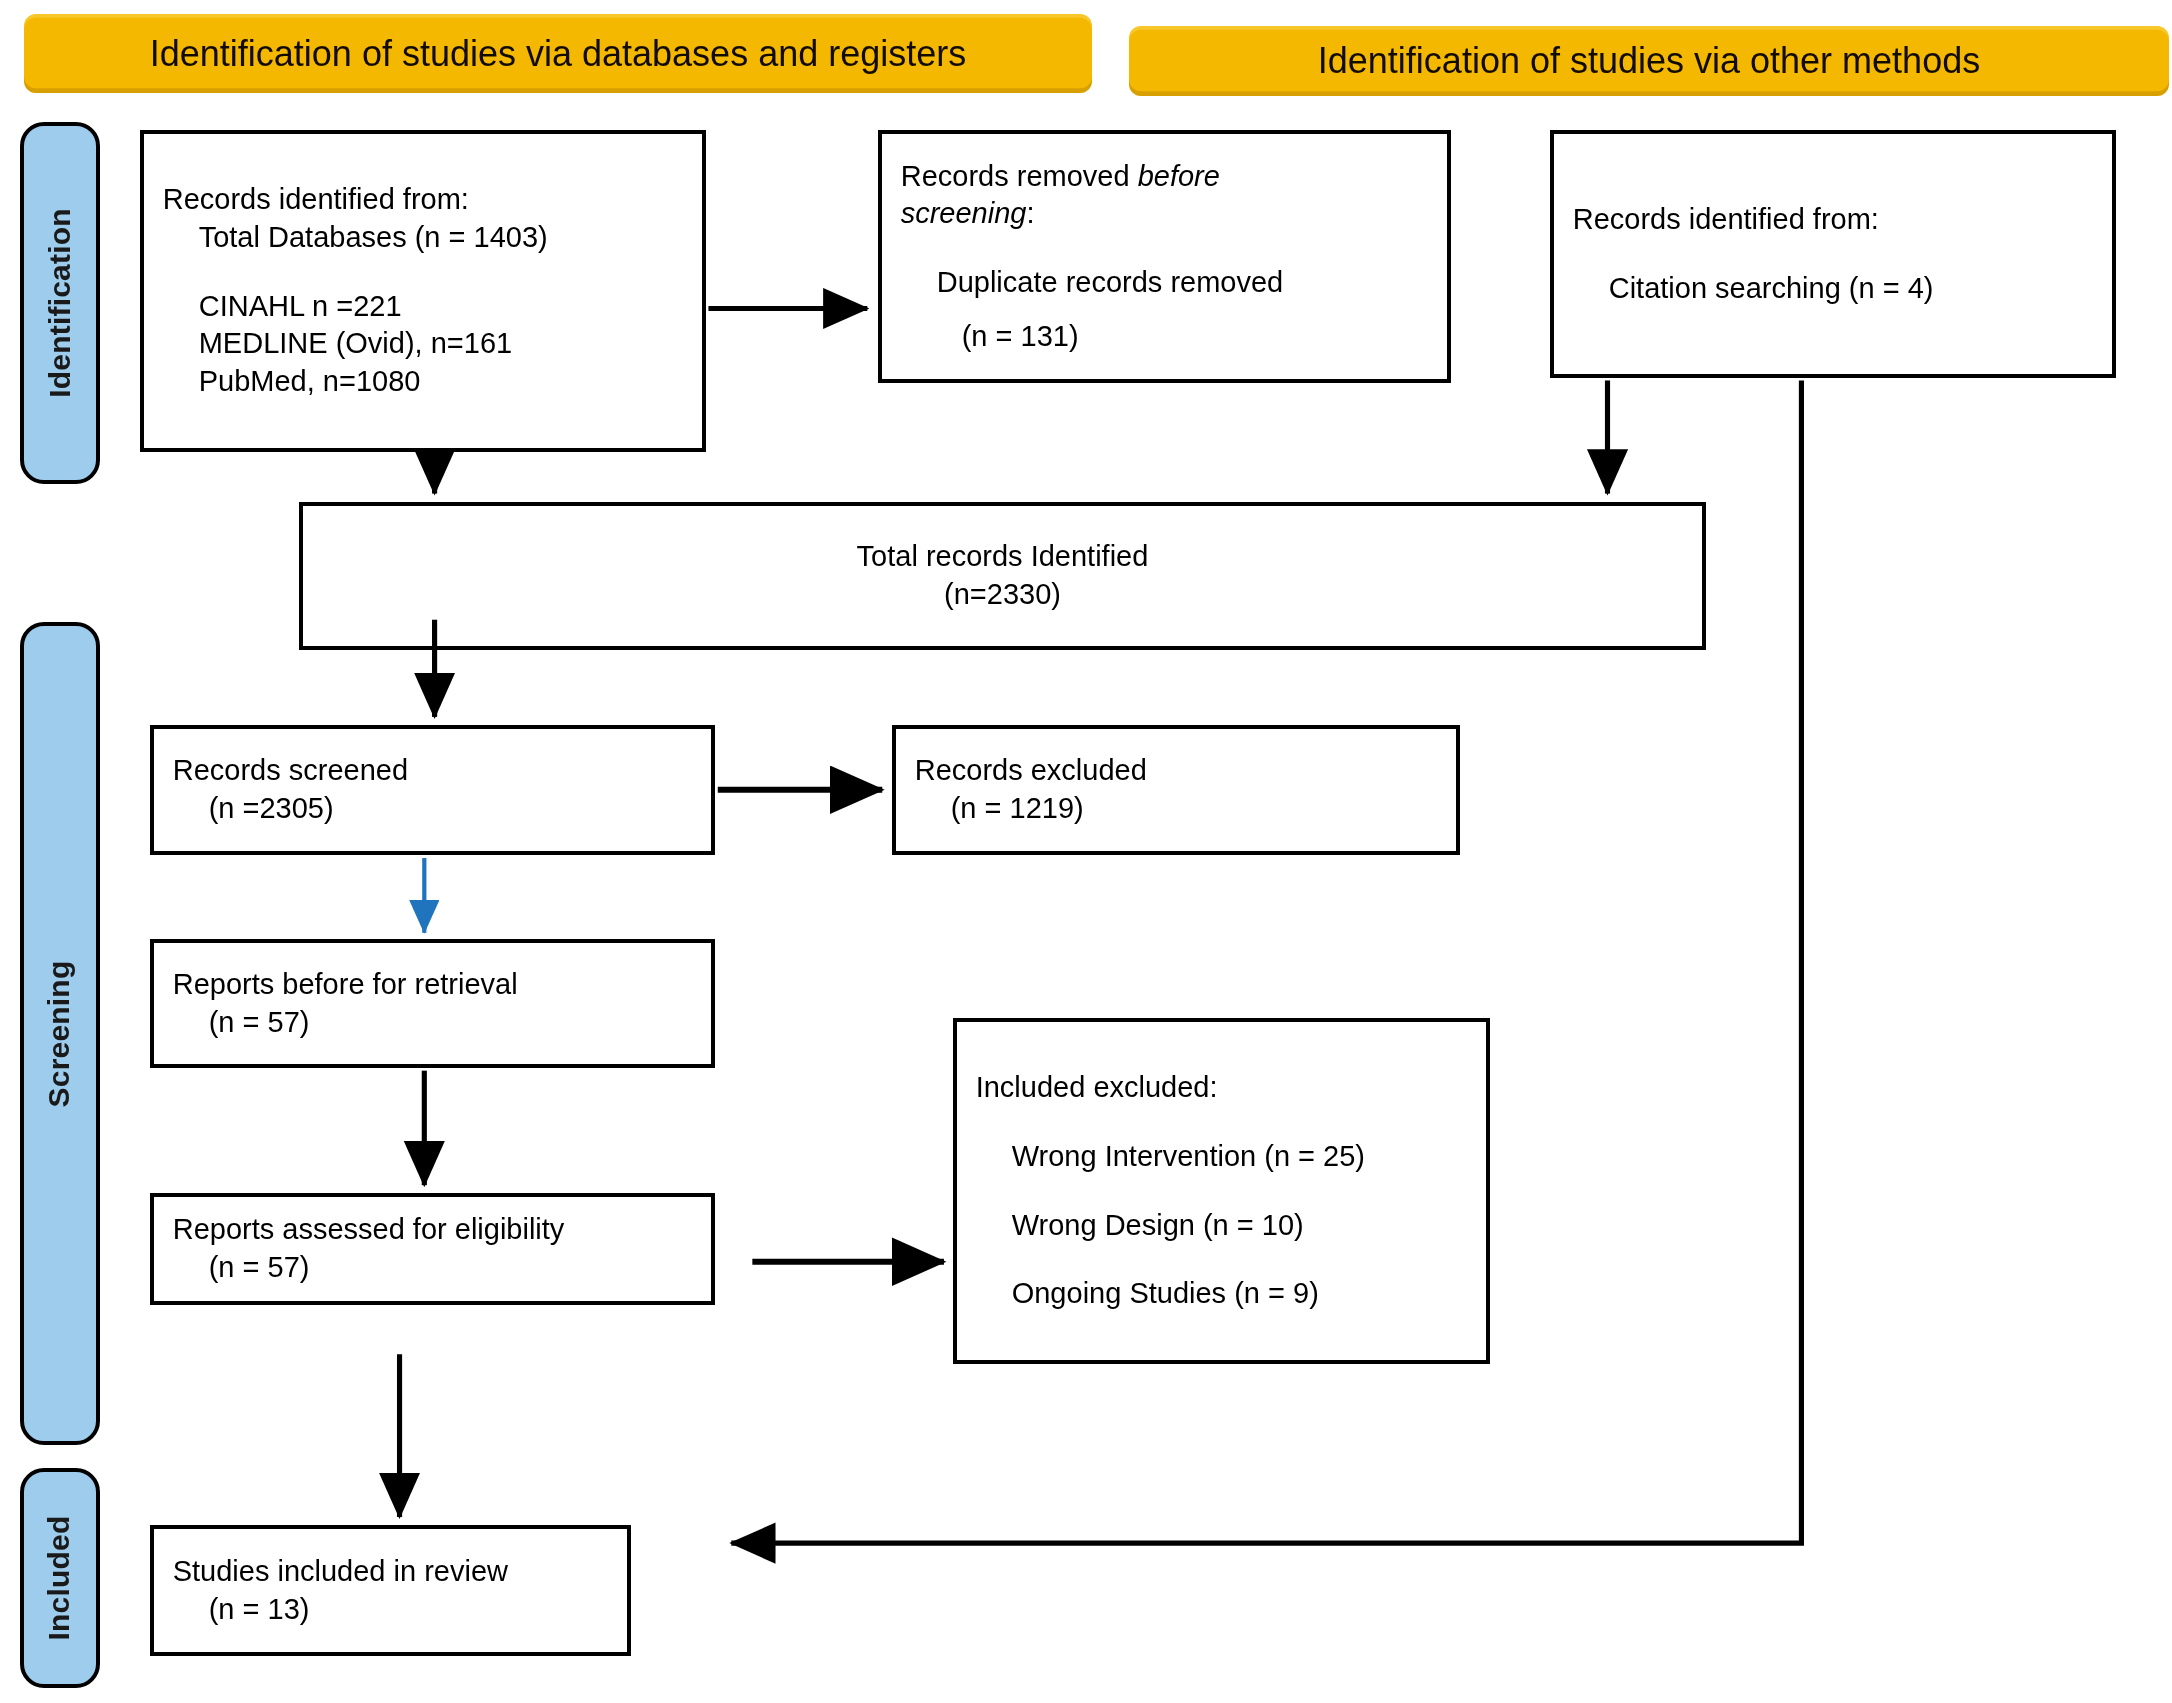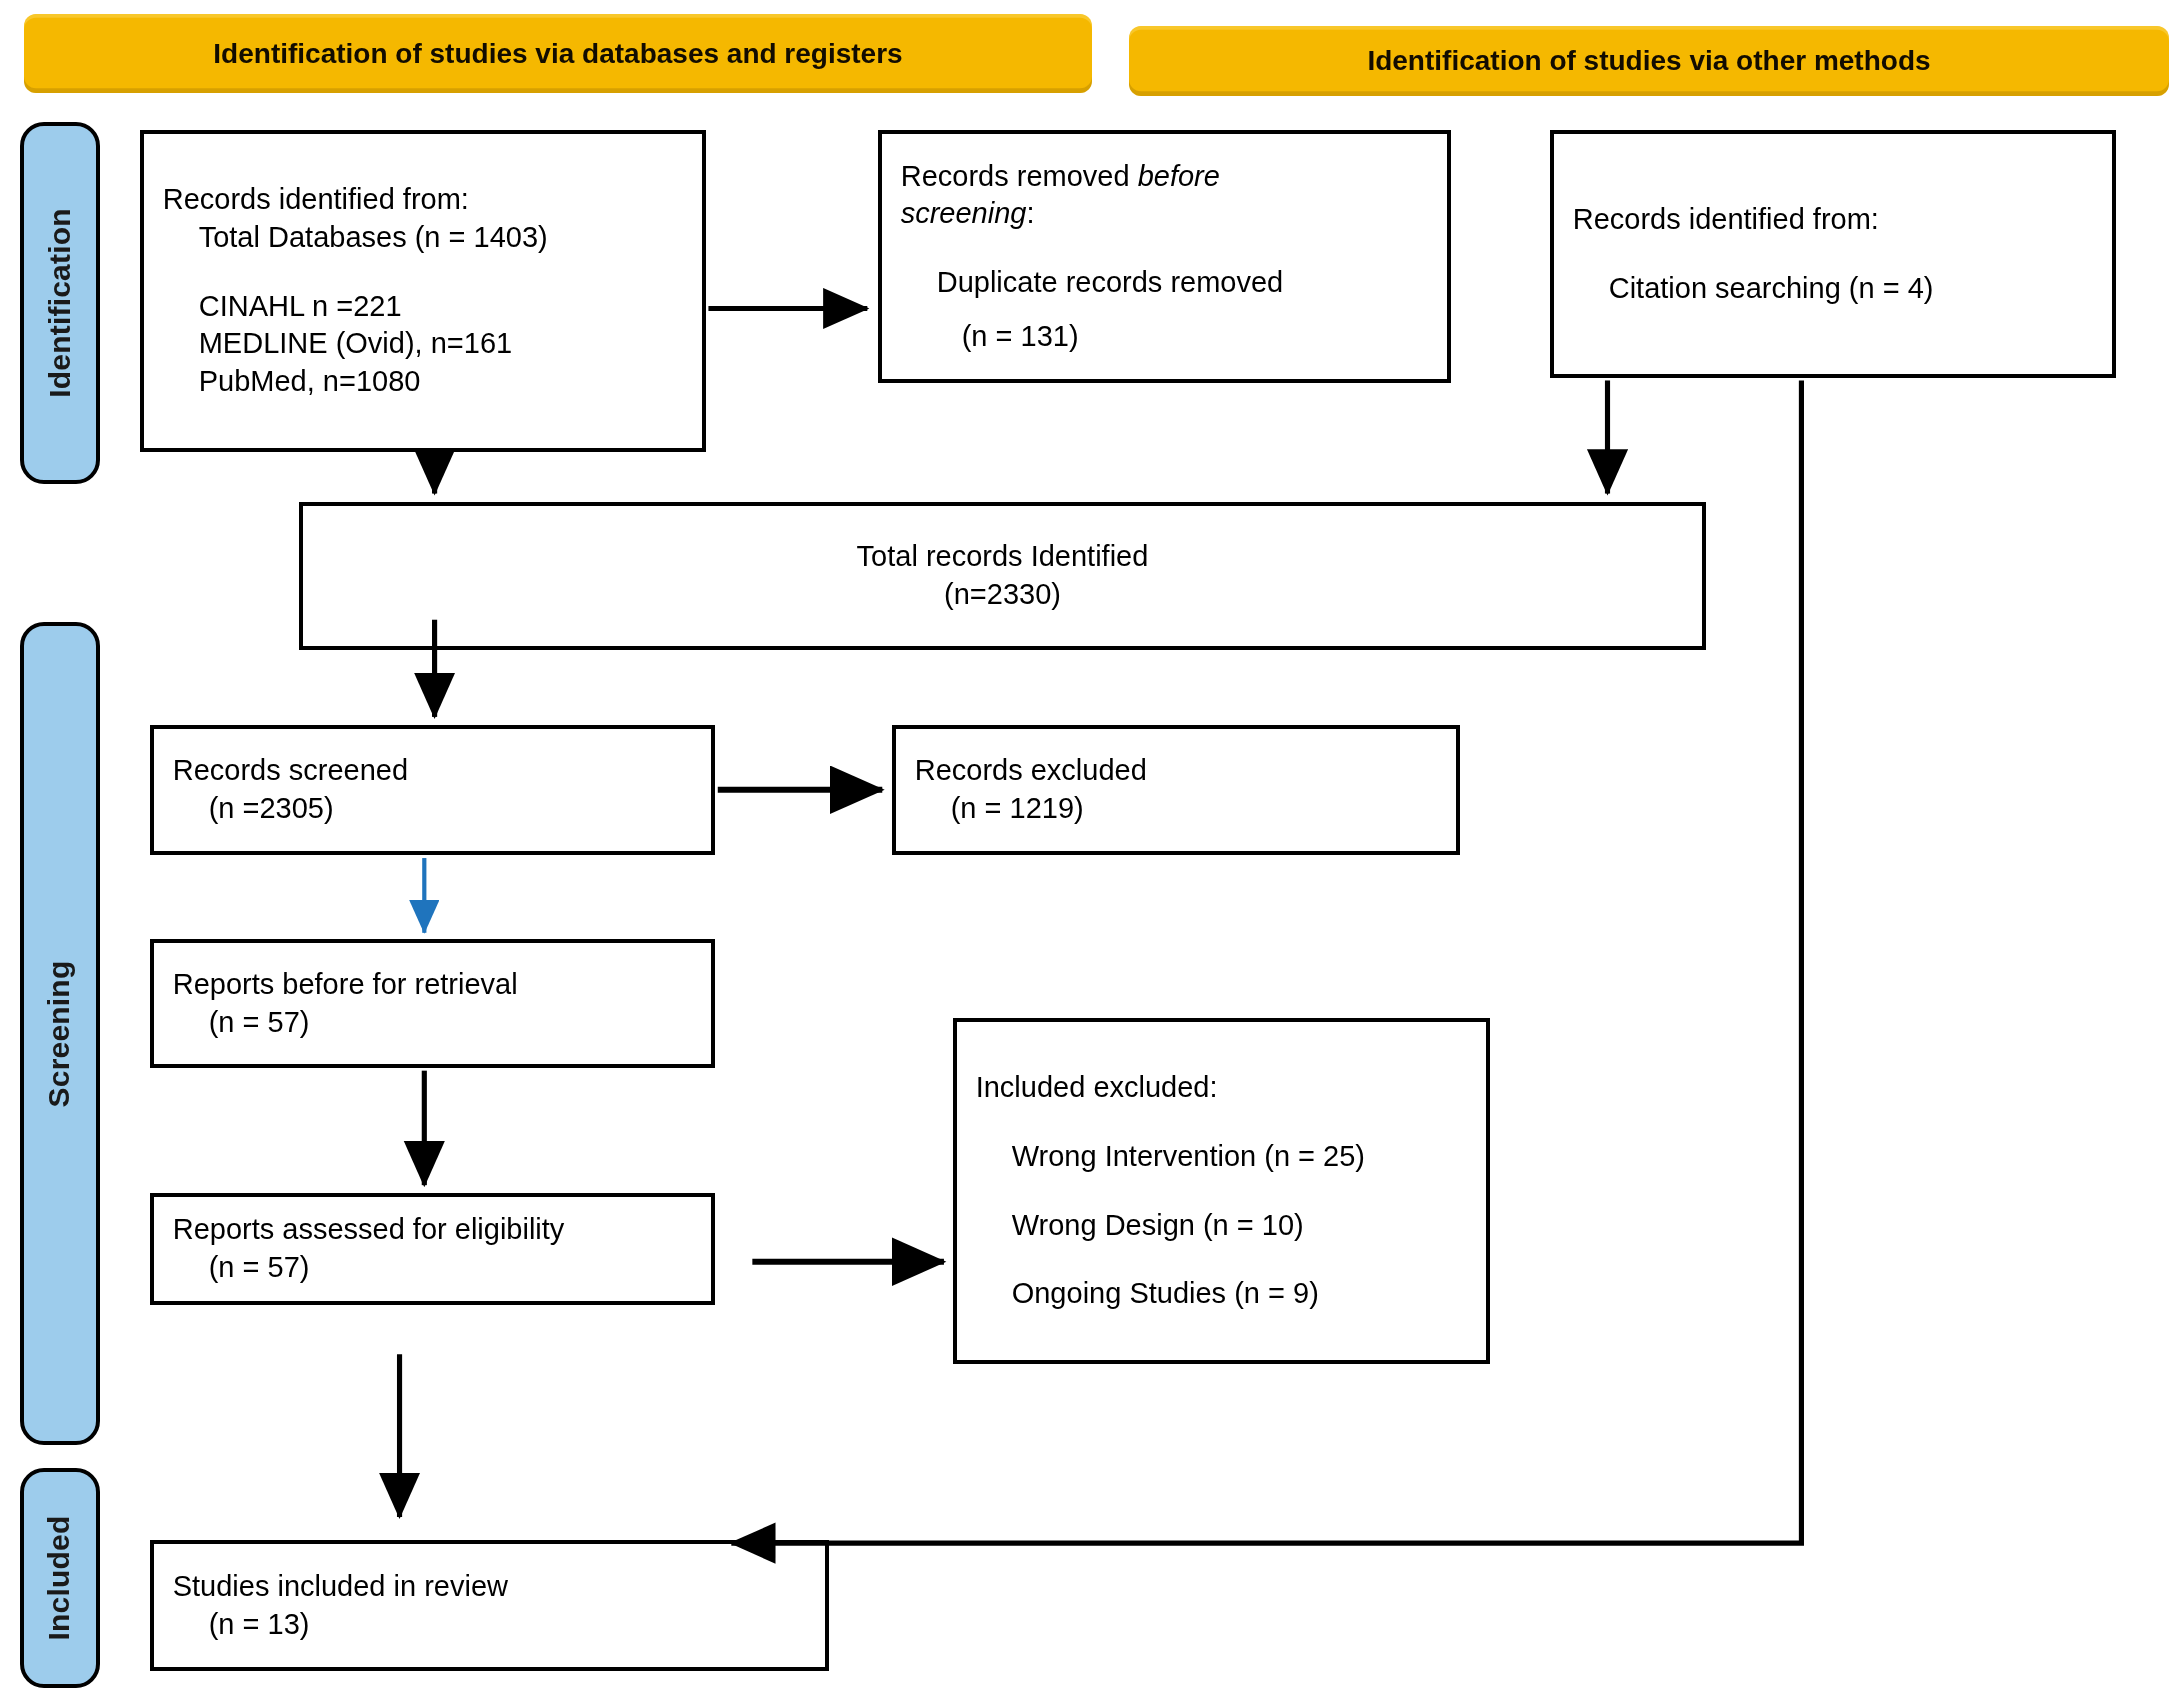--- a/index.html
+++ b/index.html
@@ -45,22 +45,22 @@
     background: #F5B800;
     border-radius: 12px;
     box-sizing: border-box;
     display: flex;
     align-items: center;
     justify-content: center;
     box-shadow: inset 0 -4.7px 0 rgba(180,130,0,0.45),
                 inset 0 3.7px 0 rgba(255,225,120,0.35);
   }
   .banner .banner-label {
-    font-weight: bold;
-    font-size: 28px;
+    font-weight: normal;
+    font-size: 36px;
     color: #120c00;
     white-space: nowrap;
   }
 
   
   .flow-box {
     position: absolute;
     background: #ffffff;
     border: 4.2px solid #000000;
     box-sizing: border-box;
@@ -168,21 +168,21 @@
     <div class="line indent1">Wrong Design (n = 10)</div>
     <div class="spacer-md"></div>
     <div class="line indent1">Ongoing Studies (n = 9)</div>
   </div>
 
   <div class="flow-box" style="left:150px; top:1193px; width:565px; height:112px;">
     <div class="line">Reports assessed for eligibility</div>
     <div class="line indent1">(n = 57)</div>
   </div>
 
-  <div class="flow-box" style="left:150px; top:1525px; width:679px; height:131px;margin-top:15px;">
+  <div class="flow-box" style="left:150px; top:1525px; width:481px; height:131px;">
     <div class="line">Studies included in review</div>
     <div class="line indent1">(n = 13)</div>
   </div>
 
   <svg id="connectors" viewBox="0 0 4648 3644">
     <defs>
       <marker id="arrow-black" markerWidth="10" markerHeight="10" refX="8.6" refY="4" orient="auto" markerUnits="strokeWidth">
         <path d="M0,0 L9,4 L0,8 z" fill="#000000"></path>
       </marker>
       <marker id="arrow-blue" markerWidth="9" markerHeight="9" refX="7.8" refY="3.6" orient="auto" markerUnits="strokeWidth">

